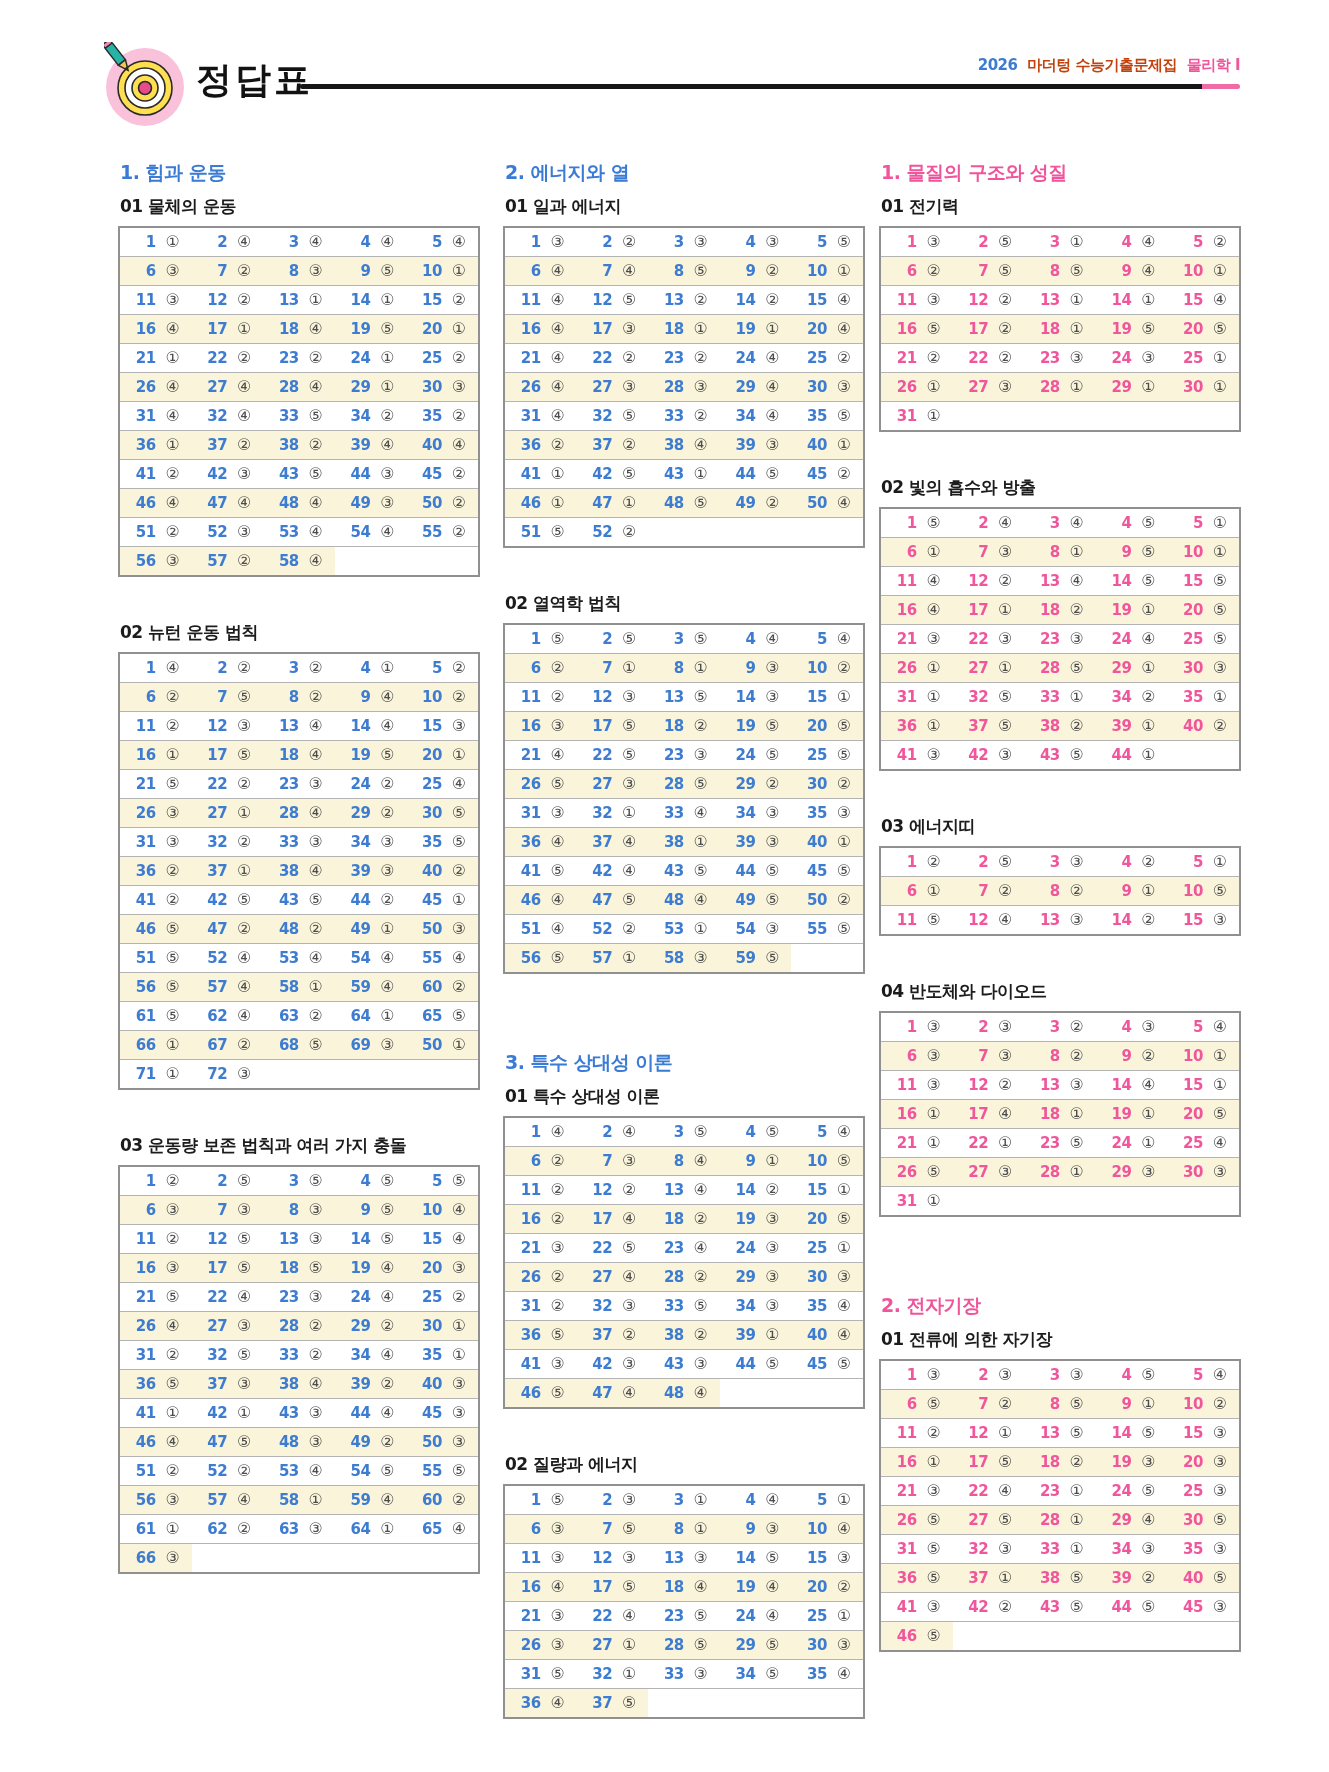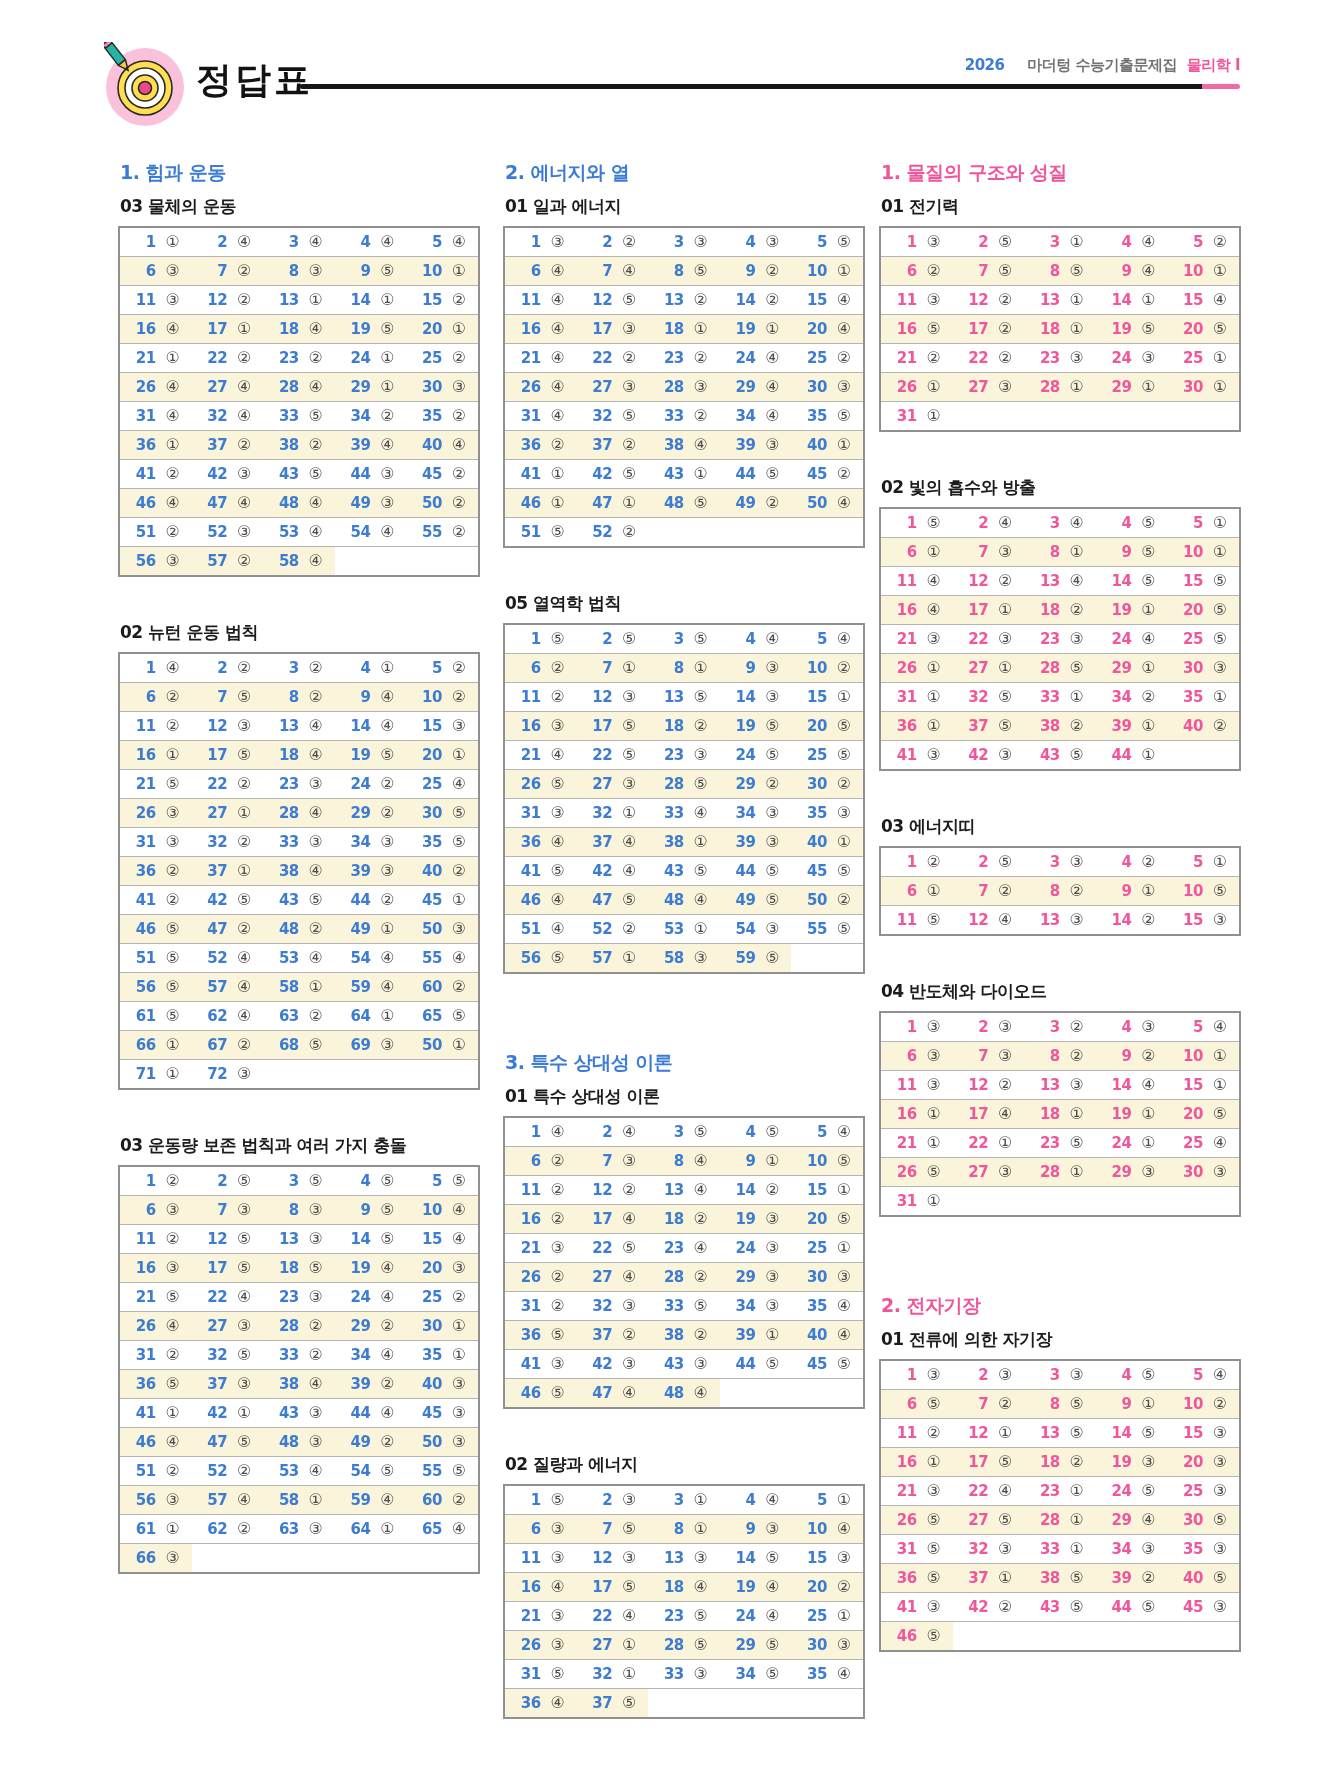--- a/index.html
+++ b/index.html
@@ -8,21 +8,21 @@
     font-family:"DejaVu Sans","Liberation Sans",sans-serif;overflow:hidden;
   }
   
   .logo{position:absolute;left:104px;top:42px;width:82px;height:86px;}
   .page-title{position:absolute;left:196px;top:56px;font-size:36px;font-weight:bold;color:#121212;letter-spacing:3px;}
   .header-rule{position:absolute;left:300px;top:84px;width:940px;height:5px;display:flex;}
   .rule-black{flex:1;background:#161616;border-radius:3px 0 0 3px;}
   .rule-pink{width:38px;background:#f06ba5;border-radius:0 3px 3px 0;}
   .edition{position:absolute;top:56px;right:89px;font-size:15px;font-weight:bold;letter-spacing:-0.5px;white-space:nowrap;}
   .ed-year{color:#3d7cd0;}
-  .ed-series{color:#737373;margin-left:18px;}
+  .ed-series{color:#c2410c;margin-left:5px;}
   .ed-subject{color:#f0559b;margin-left:5px;}
   
   .col{position:absolute;top:160px;width:362px;}
   .col-1{left:118px;}
   .col-2{left:503px;}
   .col-3{left:879px;}
   
   .section{margin:0;}
   .section + .section{margin-top:44px;}
   .section.chaptered{margin-top:76px;}
@@ -70,21 +70,21 @@
   </div>
 
   <div class="header-rule">
     <div class="rule-black"></div>
     <div class="rule-pink"></div>
   </div>
 
   <div class="col col-1">
       <div class="section accent-blue">
         <div class="chapter-heading">1. 힘과 운동</div>
-        <div class="section-title">03 물체의 운동</div>
+        <div class="section-title">01 물체의 운동</div>
         <div class="answer-table">
           <div class="table-row">
             <div class="cell filled">
               <span class="q-num">1</span>
               <span class="q-ans">①</span>
             </div>
             <div class="cell filled">
               <span class="q-num">2</span>
               <span class="q-ans">④</span>
             </div>
@@ -1201,21 +1201,21 @@
               <span class="q-num">52</span>
               <span class="q-ans">②</span>
             </div>
             <div class="cell empty"></div>
             <div class="cell empty"></div>
             <div class="cell empty"></div>
           </div>
         </div>
       </div>
       <div class="section accent-blue">
-        <div class="section-title">05 열역학 법칙</div>
+        <div class="section-title">02 열역학 법칙</div>
         <div class="answer-table">
           <div class="table-row">
             <div class="cell filled">
               <span class="q-num">1</span>
               <span class="q-ans">⑤</span>
             </div>
             <div class="cell filled">
               <span class="q-num">2</span>
               <span class="q-ans">⑤</span>
             </div>

